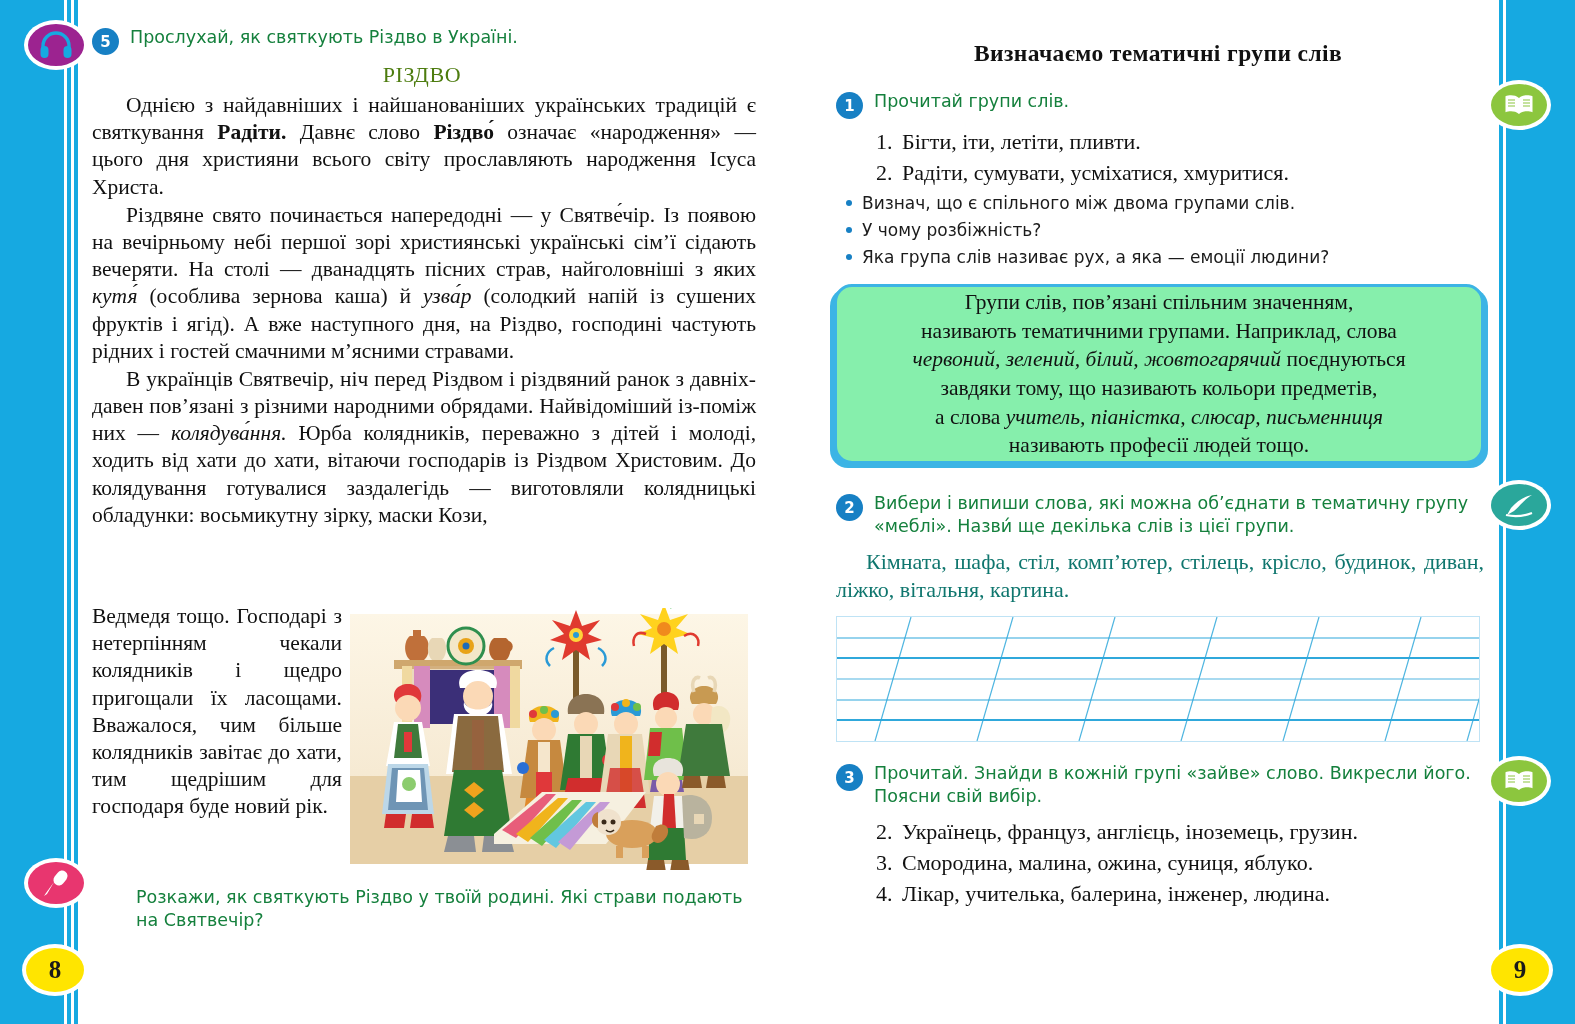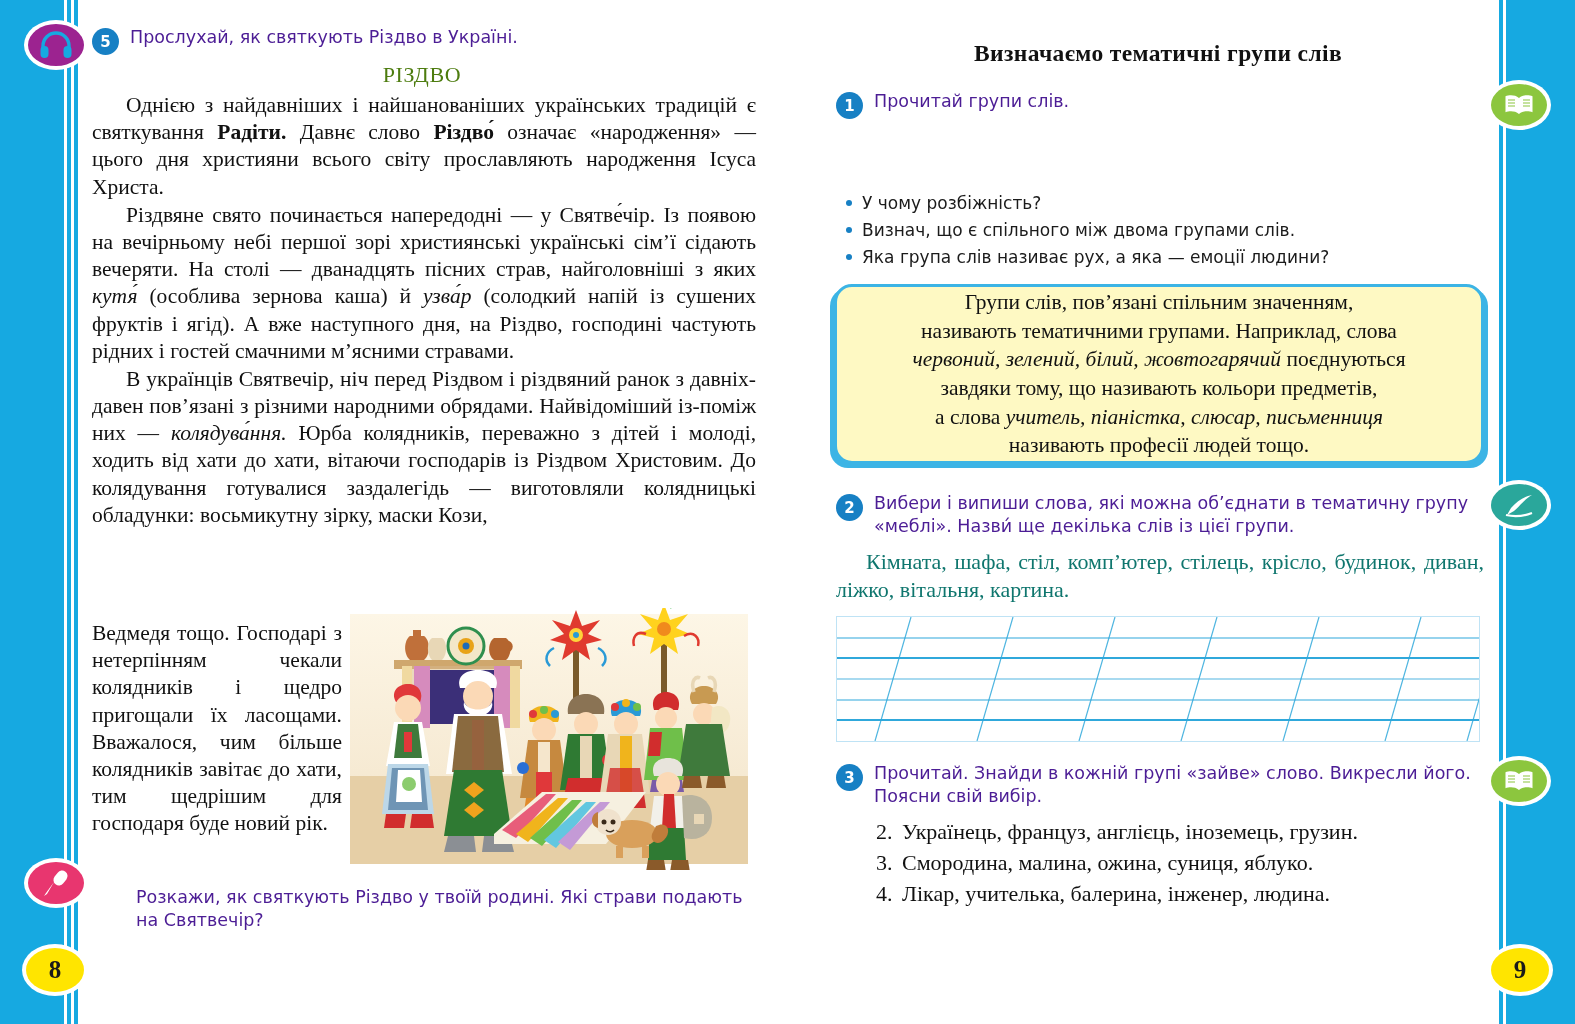--- a/index.html
+++ b/index.html
@@ -75,21 +75,21 @@
     background: #ffffff;
   }
   .page.left  { left: 88px;  width: 676px; }
   .page.right { left: 828px; width: 660px; }
 
   
   .instr {
     font-family: "DejaVu Sans", sans-serif;
     font-size: 17.5px;
     line-height: 1.33;
-    color: #4c1d95;
+    color: #15803d;
   }
   .serif-body {
     font-family: "Liberation Serif", serif;
     font-size: 21.5px;
     line-height: 1.265;
     color: #111111;
     text-align: justify;
     text-justify: inter-word;
     hyphens: manual;
   }
@@ -121,21 +121,21 @@
   .l-body p b { font-weight: bold; }
   .l-body p i { font-style: italic; }
 
   .l-figure {
     position: absolute;
     left: 256px; top: 608px;
     width: 410px; height: 262px;
     float: right;
   }
   .l-wrap {
-    position: absolute; left: 4px; top: 620px; width: 250px;
+    position: absolute; left: 4px; top: 603px; width: 250px;
   }
   .l-wrap p { text-indent: 0; }
 
   .l-question {
     position: absolute; left: 48px; top: 886px; width: 618px;
   }
 
   
   .r-header {
     position: absolute; left: 0; top: 40px; width: 660px;
@@ -168,21 +168,21 @@
     content: ""; position: absolute; left: 0; top: 10px;
     width: 6px; height: 6px; border-radius: 50%;
     background: #1780c4;
   }
 
   .rule-box {
     position: absolute; left: 6px; top: 284px;
     width: 650px; height: 180px;
     border: 3px solid #3cb4e5;
     border-radius: 18px;
-    background: #fef9c3;
+    background: #86efac;
     box-shadow: -4px 4px 0 0 #3cb4e5, 4px 4px 0 0 #3cb4e5;
     display: flex; align-items: center; justify-content: center;
     padding: 6px 16px;
   }
   .rule-text {
     text-align: center;
     font-family: "Liberation Serif", serif;
     font-size: 21.5px;
     line-height: 1.33;
     color: #111;
@@ -458,25 +458,33 @@
 
   <div class="page right">
 
     <div class="r-header">Визначаємо тематичні групи слів</div>
 
     <div class="r-task1">
       <div class="task">
         <span class="badge">1</span>
         <span class="instr">Прочитай групи слів.</span>
       </div>
+      <ul class="num-list">
+        <li>
+          <span class="n">1.</span><span>Бігти, іти, летіти, пливти.</span>
+        </li>
+        <li>
+          <span class="n">2.</span><span>Радіти, сумувати, усміхатися, хмуритися.</span>
+        </li>
+      </ul>
     </div>
 
     <ul class="bullets">
+      <li>Визнач, що є спільного між двома групами слів.</li>
       <li>У чому розбіжність?</li>
-      <li>Визнач, що є спільного між двома групами слів.</li>
       <li>Яка група слів називає рух, а яка — емоції людини?</li>
     </ul>
 
     <div class="rule-box">
       <div class="rule-text">
         Групи слів, пов’язані спільним значенням,<br>
         називають <b>тематичними групами.</b> Наприклад, слова<br>
         <i>червоний, зелений, білий, жовтогарячий</i> поєднуються<br>
         завдяки тому, що називають кольори предметів,<br>
         а слова <i>учитель, піаністка, слюсар, письменниця</i><br>

